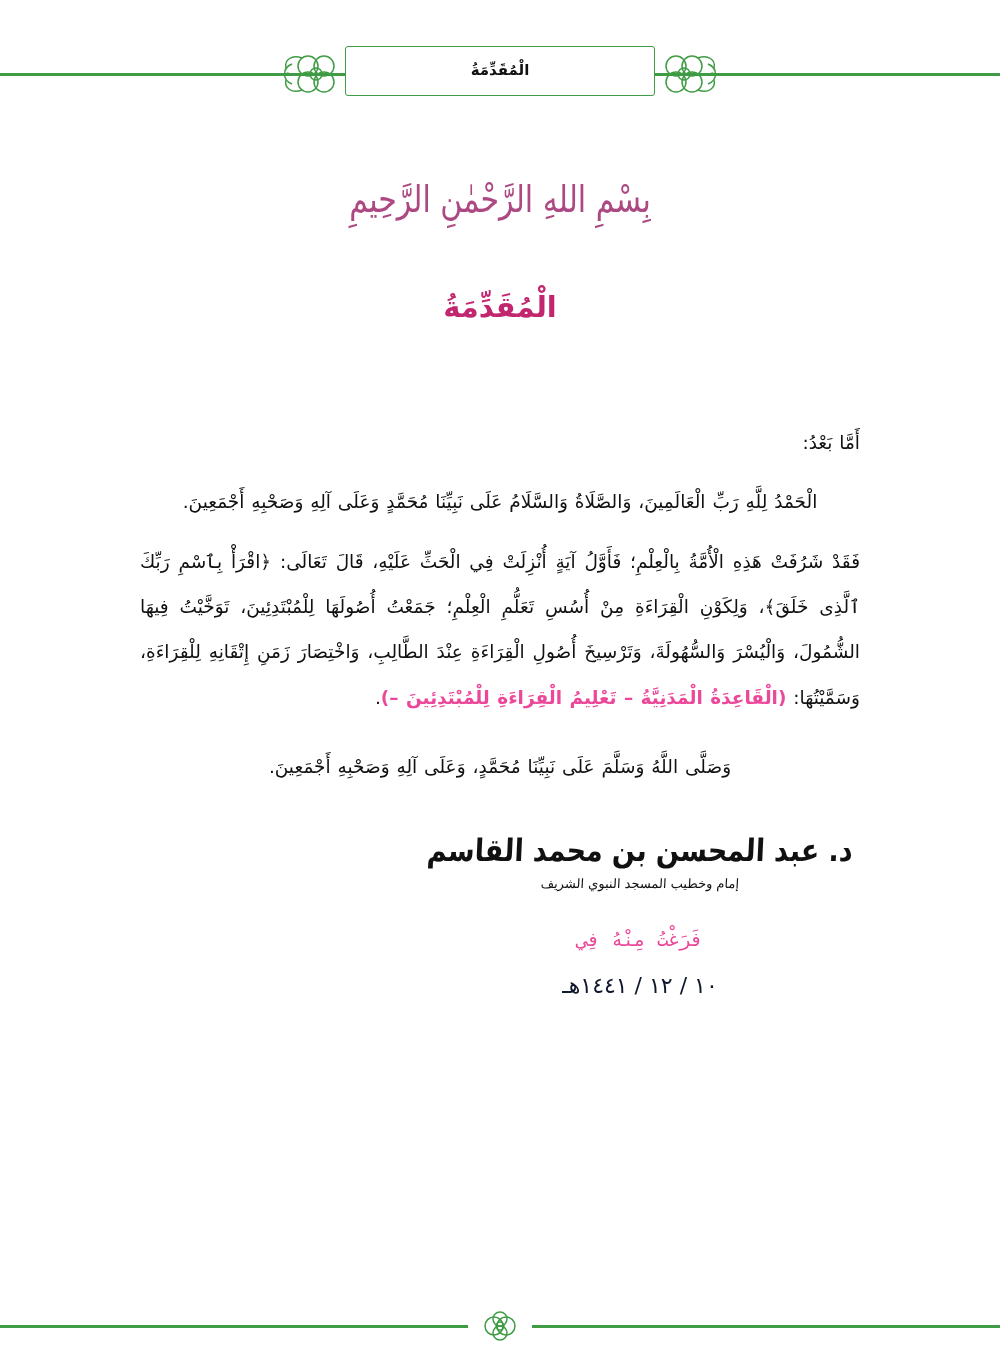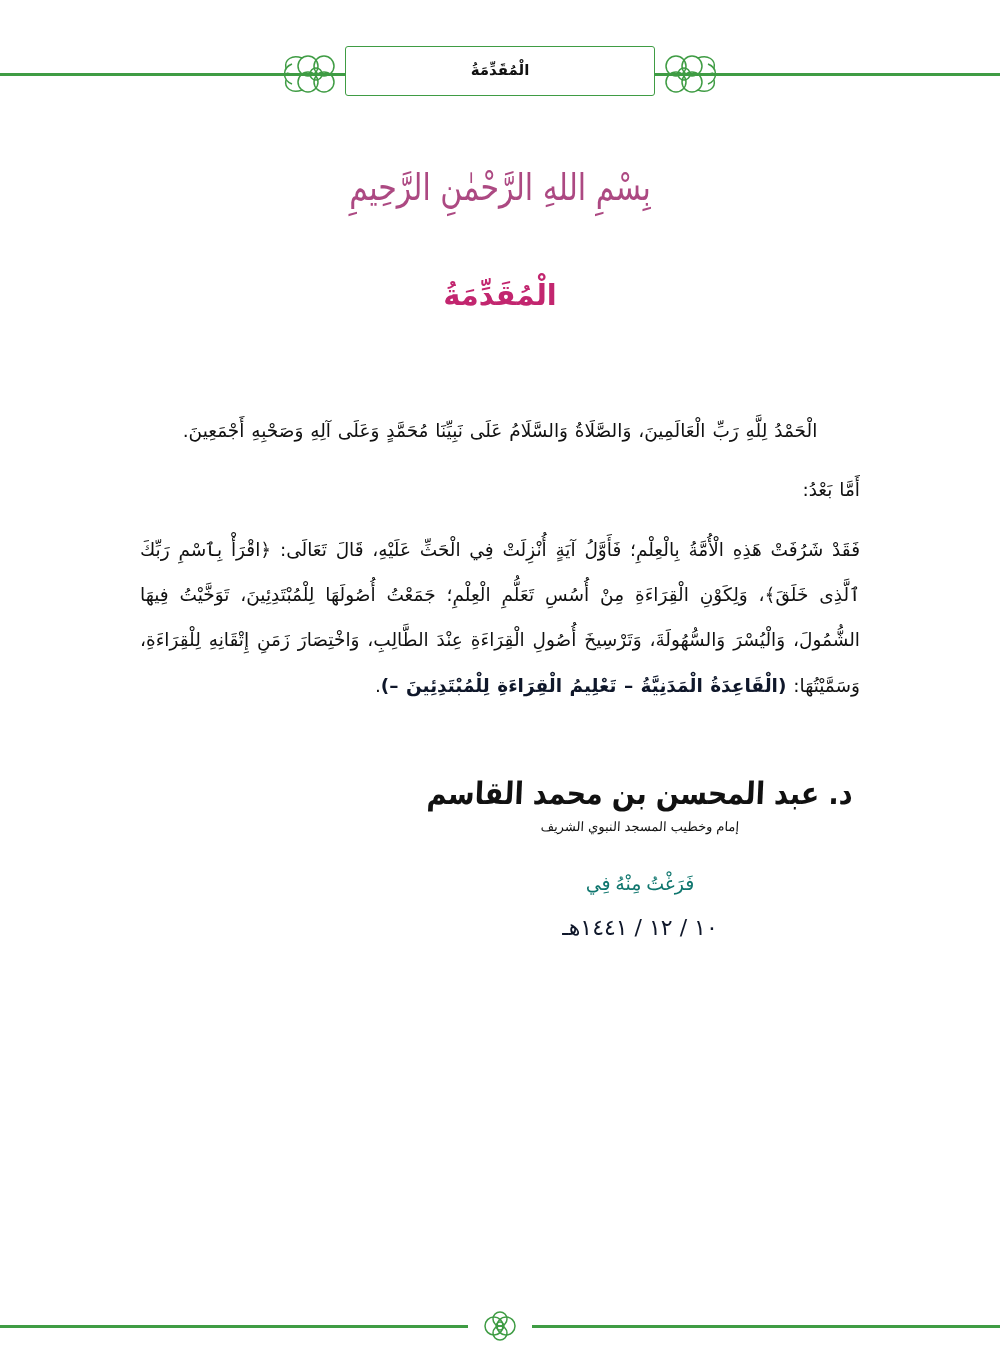--- a/index.html
+++ b/index.html
@@ -89,21 +89,21 @@
     left: 50%;
     transform: translateX(-50%);
     width: 64px;
     height: 40px;
     background: #ffffff;
   }
 
   
   .content {
     position: absolute;
-    top: 150px;
+    top: 162px;
     left: 140px;
     width: 720px;
   }
 
   
   .basmala-wrap {
     text-align: center;
     margin: 0;
     height: 72px;
     display: flex;
@@ -148,21 +148,21 @@
     color: #111111;
     word-spacing: 1px;
   }
   p.para.flow {
     text-align: justify;
     text-align-last: right;
   }
   p.para.center-last { text-align-last: center; }
   p.para.right { text-align: right; text-align-last: right; }
   .booktitle {
-    color: #0f172a;
+    color: #ec4899;
     font-weight: bold;
   }
 
   .spacer-sm { height: 10px; }
 
   
   .signature-block {
     margin-top: 46px;
     text-align: center;
     padding-right: 0;
@@ -190,23 +190,23 @@
     letter-spacing: -0.5px;
     transform: skewX(-3deg);
   }
 
   .date-block {
     margin-top: 34px;
     text-align: center;
     transform: translateX(140px);
   }
   .date-label {
-    font-family: Liberation Serif, serif;
+    font-family: Liberation Mono, monospace;
     font-size: 19px;
-    color: #0f766e;
+    color: #ec4899;
     line-height: 1.6;
   }
   .date-value {
     margin-top: 16px;
     font-family: "DejaVu Sans", "Liberation Sans", sans-serif;
     font-size: 22px;
     color: #0f172a;
     letter-spacing: 2px;
     direction: rtl;
   }
@@ -261,29 +261,30 @@
   <div class="basmala-wrap">
     <div class="basmala">بِسْمِ اللهِ الرَّحْمٰنِ الرَّحِيمِ</div>
   </div>
 
   <div class="section-title-wrap">
     <div class="section-title">الْمُقَدِّمَةُ</div>
   </div>
 
   <div class="body-block">
 
+    <p class="para right">أَمَّا بَعْدُ:</p>
+
     <p class="para center-last">الْحَمْدُ لِلَّهِ رَبِّ الْعَالَمِينَ، وَالصَّلَاةُ وَالسَّلَامُ عَلَى نَبِيِّنَا مُحَمَّدٍ وَعَلَى آلِهِ وَصَحْبِهِ أَجْمَعِينَ.</p>
 
-    <p class="para right">أَمَّا بَعْدُ:</p>
-
     <p class="para flow"><span>فَقَدْ شَرُفَتْ هَذِهِ الْأُمَّةُ بِالْعِلْمِ؛ فَأَوَّلُ آيَةٍ أُنْزِلَتْ فِي الْحَثِّ عَلَيْهِ، قَالَ تَعَالَى: ﴿اقْرَأْ بِٱسْمِ رَبِّكَ ٱلَّذِى خَلَقَ﴾، وَلِكَوْنِ الْقِرَاءَةِ مِنْ أُسُسِ تَعَلُّمِ الْعِلْمِ؛ جَمَعْتُ أُصُولَهَا لِلْمُبْتَدِئِينَ، تَوَخَّيْتُ فِيهَا الشُّمُولَ، وَالْيُسْرَ وَالسُّهُولَةَ، وَتَرْسِيخَ أُصُولِ الْقِرَاءَةِ عِنْدَ الطَّالِبِ، وَاخْتِصَارَ زَمَنِ إِتْقَانِهِ لِلْقِرَاءَةِ، وَسَمَّيْتُهَا: </span><span class="booktitle">(الْقَاعِدَةُ الْمَدَنِيَّةُ – تَعْلِيمُ الْقِرَاءَةِ لِلْمُبْتَدِئِينَ –)</span><span>.</span></p>
 
     <div class="spacer-sm"></div>
 
 
+    <p class="para center-last">وَصَلَّى اللَّهُ وَسَلَّمَ عَلَى نَبِيِّنَا مُحَمَّدٍ، وَعَلَى آلِهِ وَصَحْبِهِ أَجْمَعِينَ.</p>
   </div>
 
   <div class="signature-block">
     <div class="signature-inner">
       <div class="signature-name">د. عبد المحسن بن محمد القاسم</div>
       <div class="signature-role">إمام وخطيب المسجد النبوي الشريف</div>
     </div>
   </div>
 
   <div class="date-block">

